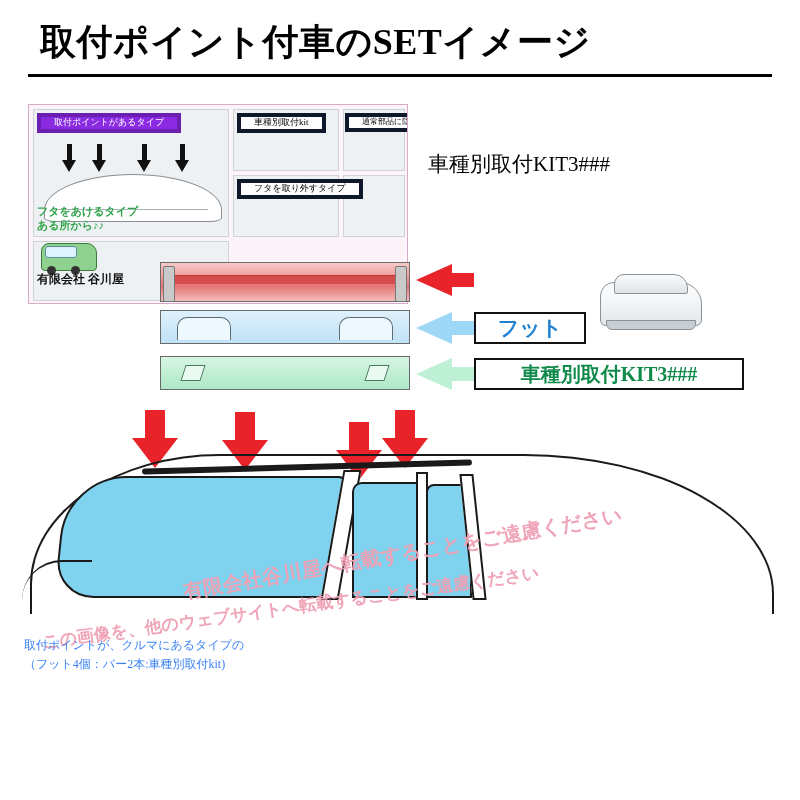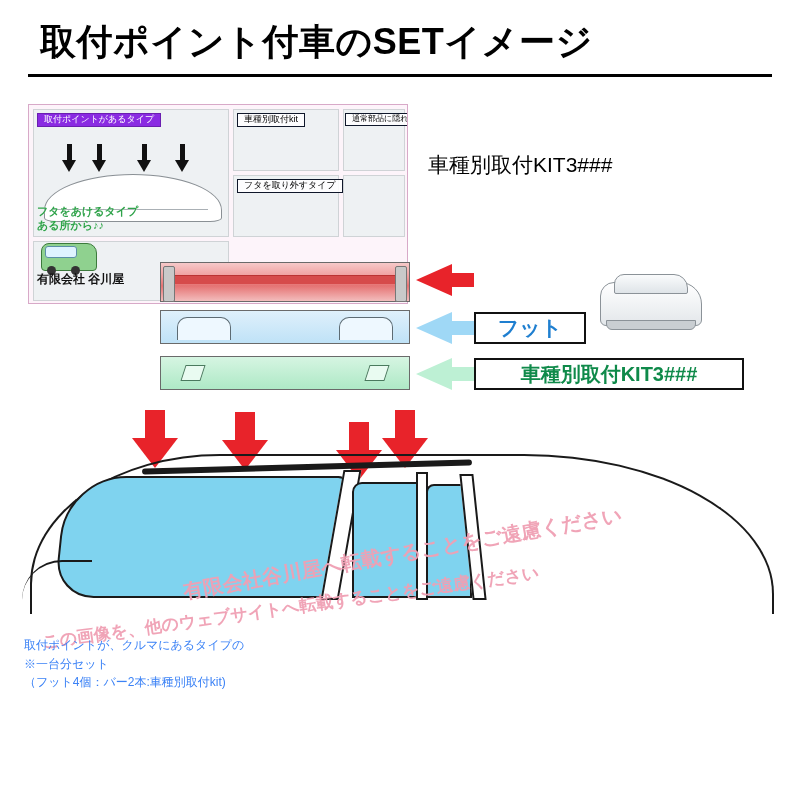--- a/index.html
+++ b/index.html
@@ -11,20 +11,21 @@
     height: 800px;
     background: #ffffff;
     font-family: "Liberation Sans", sans-serif;
     color: #000000;
     overflow: hidden;
   }
   #page {
     position: relative;
     width: 800px;
     height: 800px;
+    font-family: Liberation Serif, serif;
   }
 
   
   .title {
     position: absolute;
     left: 40px;
     top: 18px;
     font-size: 36px;
     font-weight: bold;
     letter-spacing: 0.5px;
@@ -55,22 +56,22 @@
     position: absolute;
     box-sizing: border-box;
     border: 1px solid #cfd3d6;
     background: #eef1f3;
     overflow: hidden;
   }
   .collage .cap {
     position: absolute;
     font-size: 9px;
     background: rgba(255,255,255,0.85);
-    border: 1px solid #0f172a;
-    padding: 1px 6px;
+    border: 4px solid #0f172a;
+    padding: 1px 13px;
     white-space: nowrap;
     color: #000;
     line-height: 1.1;
   }
   .cell-a { left: 4px;  top: 4px;   width: 196px; height: 128px; background: linear-gradient(#f3f6f8 0%, #e6ebee 60%, #dfe5e9 100%); }
   .cell-b { left: 204px; top: 4px;  width: 106px; height: 62px;  background: linear-gradient(#f7f9fa, #dfe4e7); }
   .cell-c { left: 314px; top: 4px;  width: 62px;  height: 62px;  background: linear-gradient(#f2f5f7, #d9e0e4); }
   .cell-d { left: 204px; top: 70px; width: 106px; height: 62px;  background: linear-gradient(#f7f9fa, #dfe4e7); }
   .cell-e { left: 314px; top: 70px; width: 62px;  height: 62px;  background: linear-gradient(#e9eef1, #cfd8dd); }
   .cell-f { left: 4px;   top: 136px; width: 196px; height: 60px; background: #fdf4fa; border-color: #e8cfe0; }
@@ -492,18 +493,17 @@
     <div class="glass door-glass-2"></div>
     <div class="pillar pillar-c"></div>
     <div class="hood"></div>
   </div>
 
   <div class="wm wm1">有限会社谷川屋へ転載することをご遠慮ください</div>
   <div class="wm wm2">この画像を、他のウェブサイトへ転載することをご遠慮ください</div>
 
   <div class="desc">
     <div>取付ポイントが、クルマにあるタイプの</div>
-    <div>※一台分セット</div>
     <div>（フット4個：バー2本:車種別取付kit)</div>
   </div>
 
 
 </div>
 
 </body></html>

